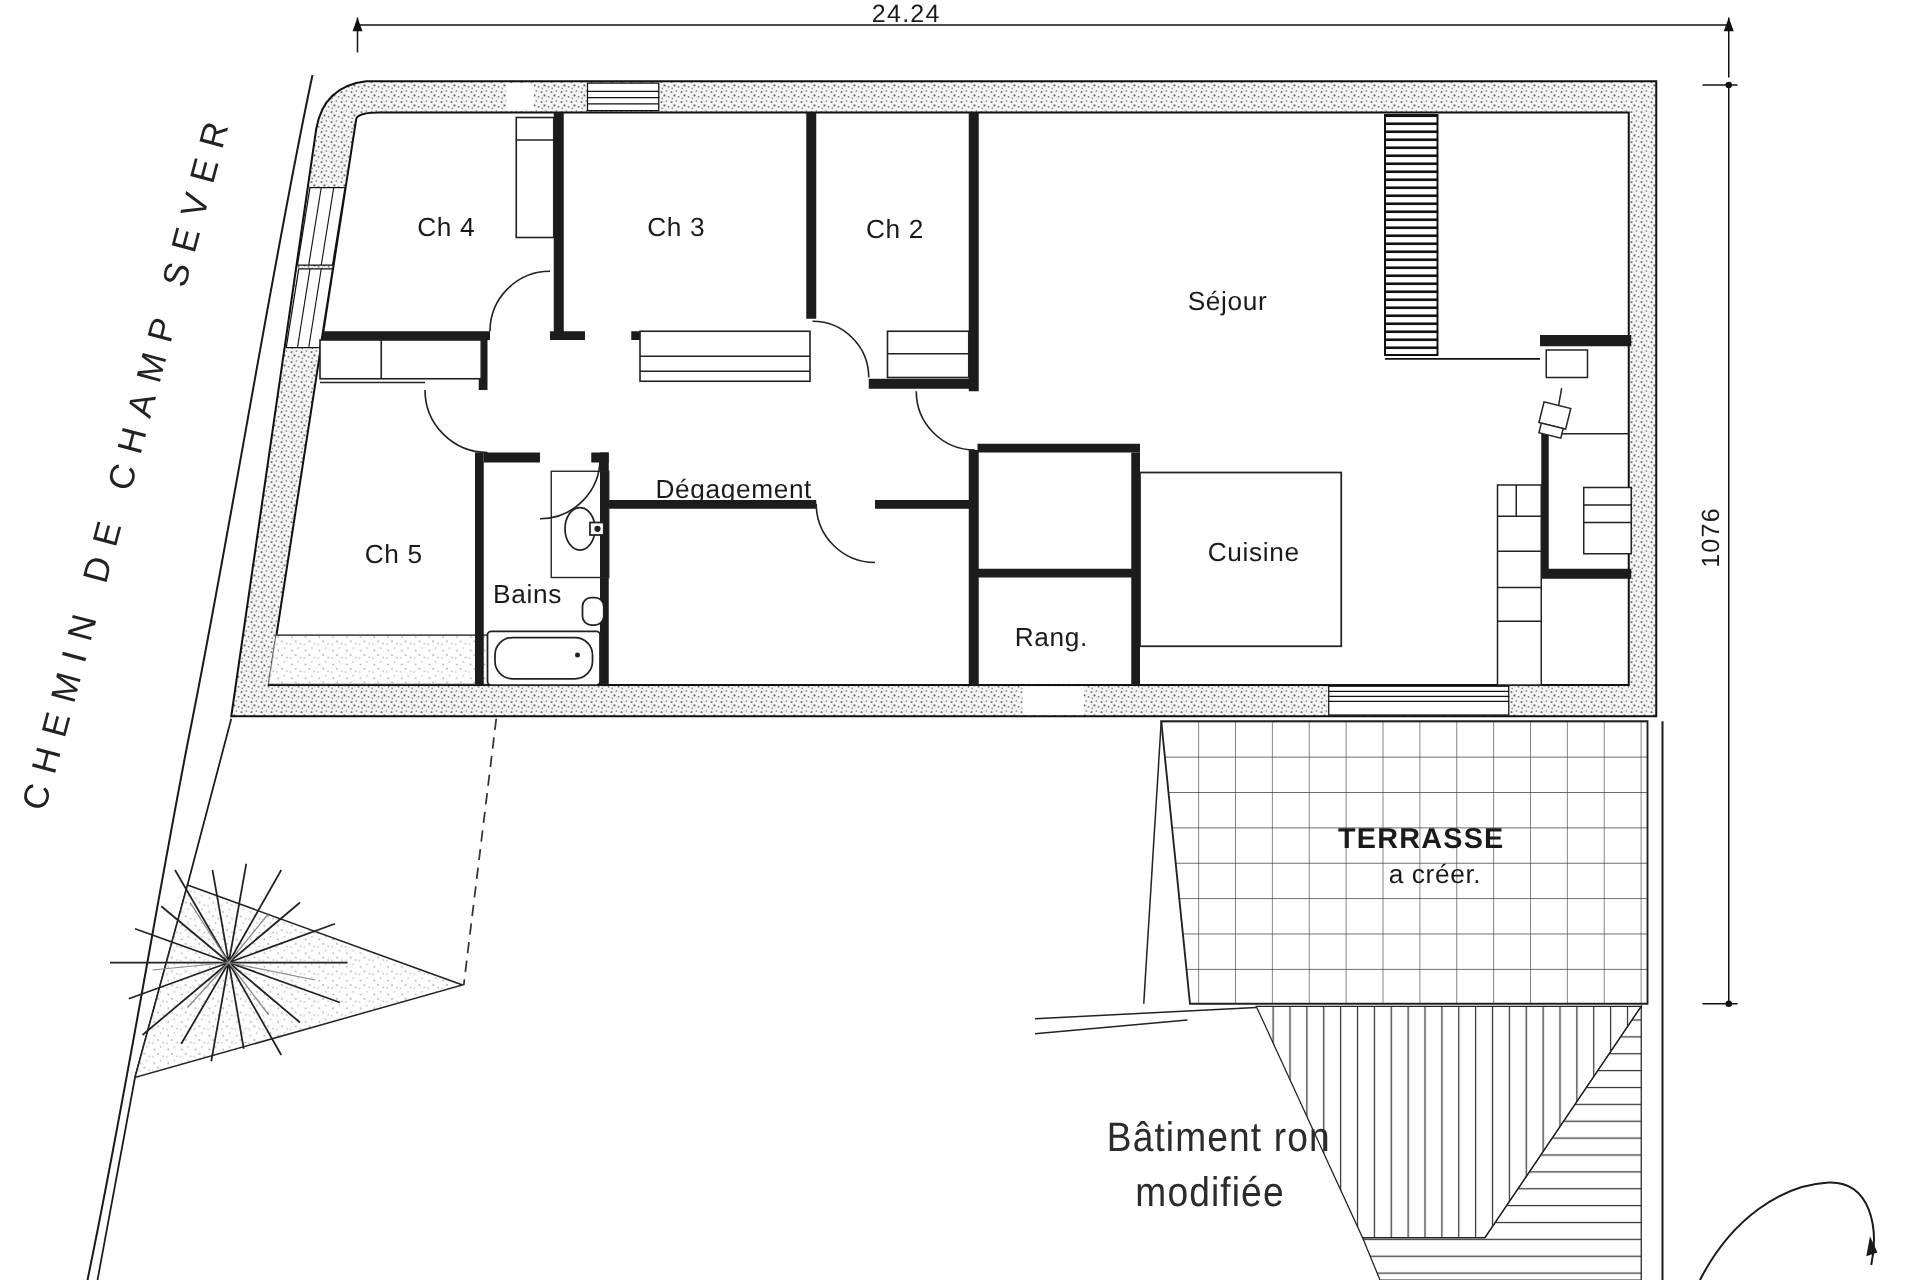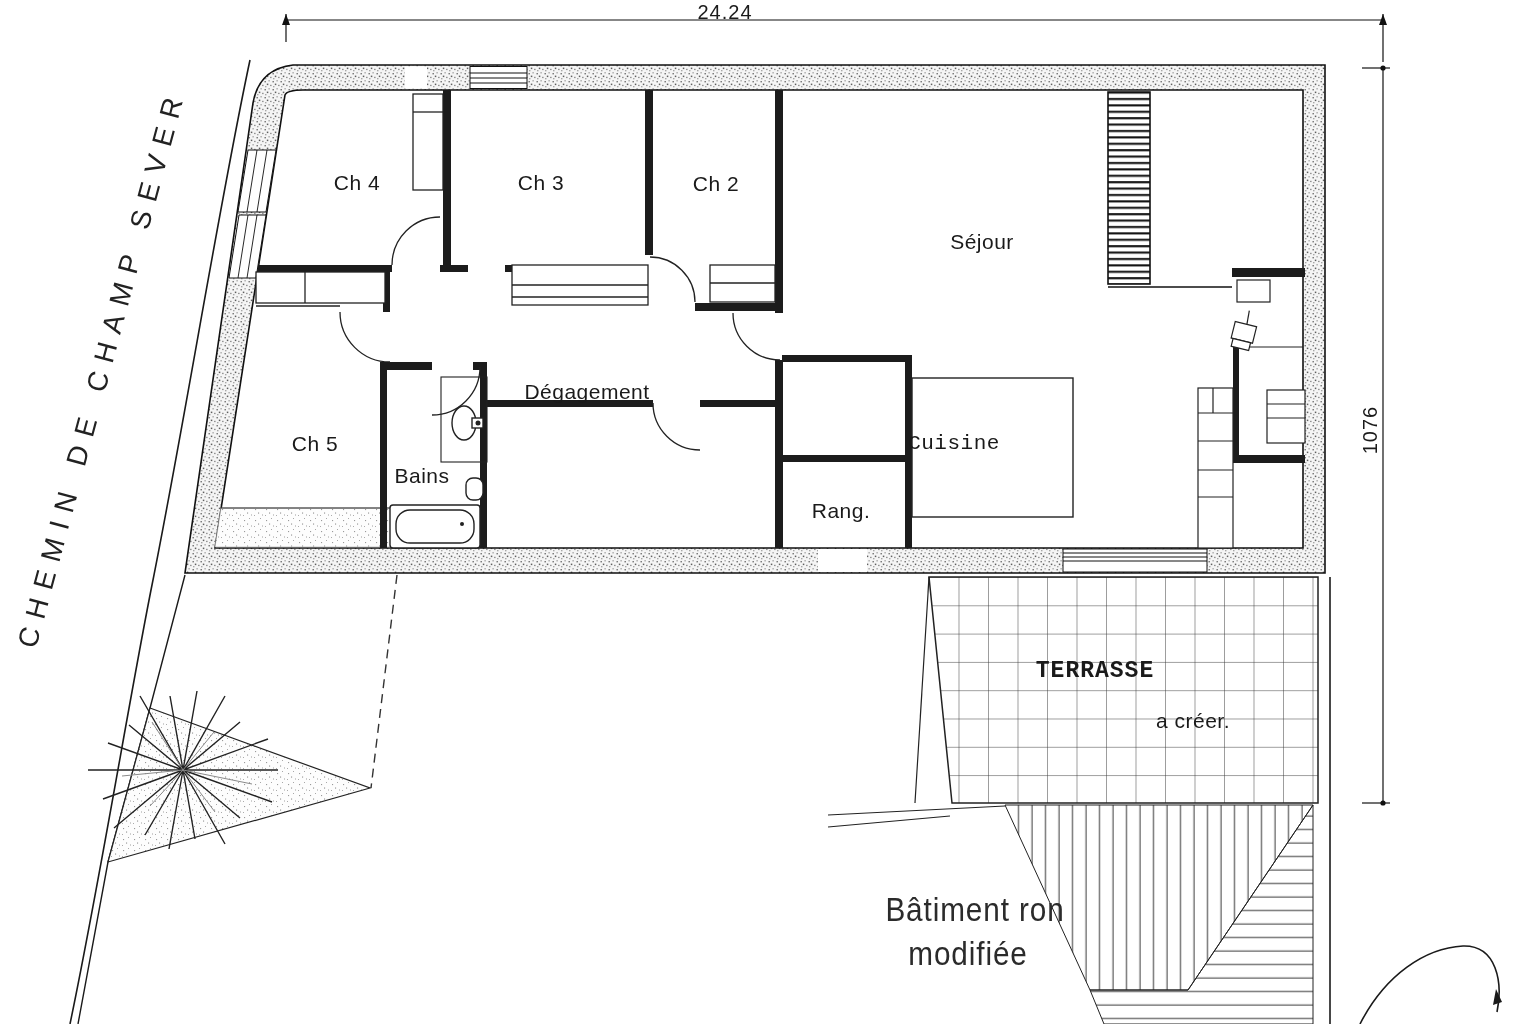--- a/index.html
+++ b/index.html
@@ -230,22 +230,22 @@
 <div class="lbl dim" style="left:725px;top:12px;">24.24</div>
 <div class="lbl dim rot90" style="left:1370px;top:430px;">1076</div>
 
 <div class="lbl" style="left:357px;top:183px;text-align:right;">Ch 4</div>
 <div class="lbl" style="left:541px;top:183px;text-align:right;">Ch 3</div>
 <div class="lbl" style="left:716px;top:184px;">Ch 2</div>
 <div class="lbl" style="left:934px;top:242px;margin-left:48px;">Séjour</div>
 <div class="lbl" style="left:587px;top:352px;margin-top:40px;">Dégagement</div>
 <div class="lbl" style="left:315px;top:444px;">Ch 5</div>
 <div class="lbl" style="left:422px;top:476px;">Bains</div>
-<div class="lbl" style="left:954px;top:443px;font-family:Liberation Mono, monospace;">Cuisine</div>
+<div class="lbl" style="left:1003px;top:443px;">Cuisine</div>
 <div class="lbl" style="left:841px;top:511px;">Rang.</div>
 
-<div class="lbl terr" style="left:1095px;top:671px;font-family:Liberation Mono, monospace;">TERRASSE</div>
-<div class="lbl sub" style="left:1193px;top:700px;margin-top:21px;">a créer.</div>
+<div class="lbl terr" style="left:1137px;top:671px;">TERRASSE</div>
+<div class="lbl sub" style="left:1148px;top:700px;">a créer.</div>
 
 <div class="lbl note" style="left:975px;top:910px;">Bâtiment ron</div>
 <div class="lbl note" style="left:968px;top:954px;">modifiée</div>
 
 </div>
 
 </body></html>

